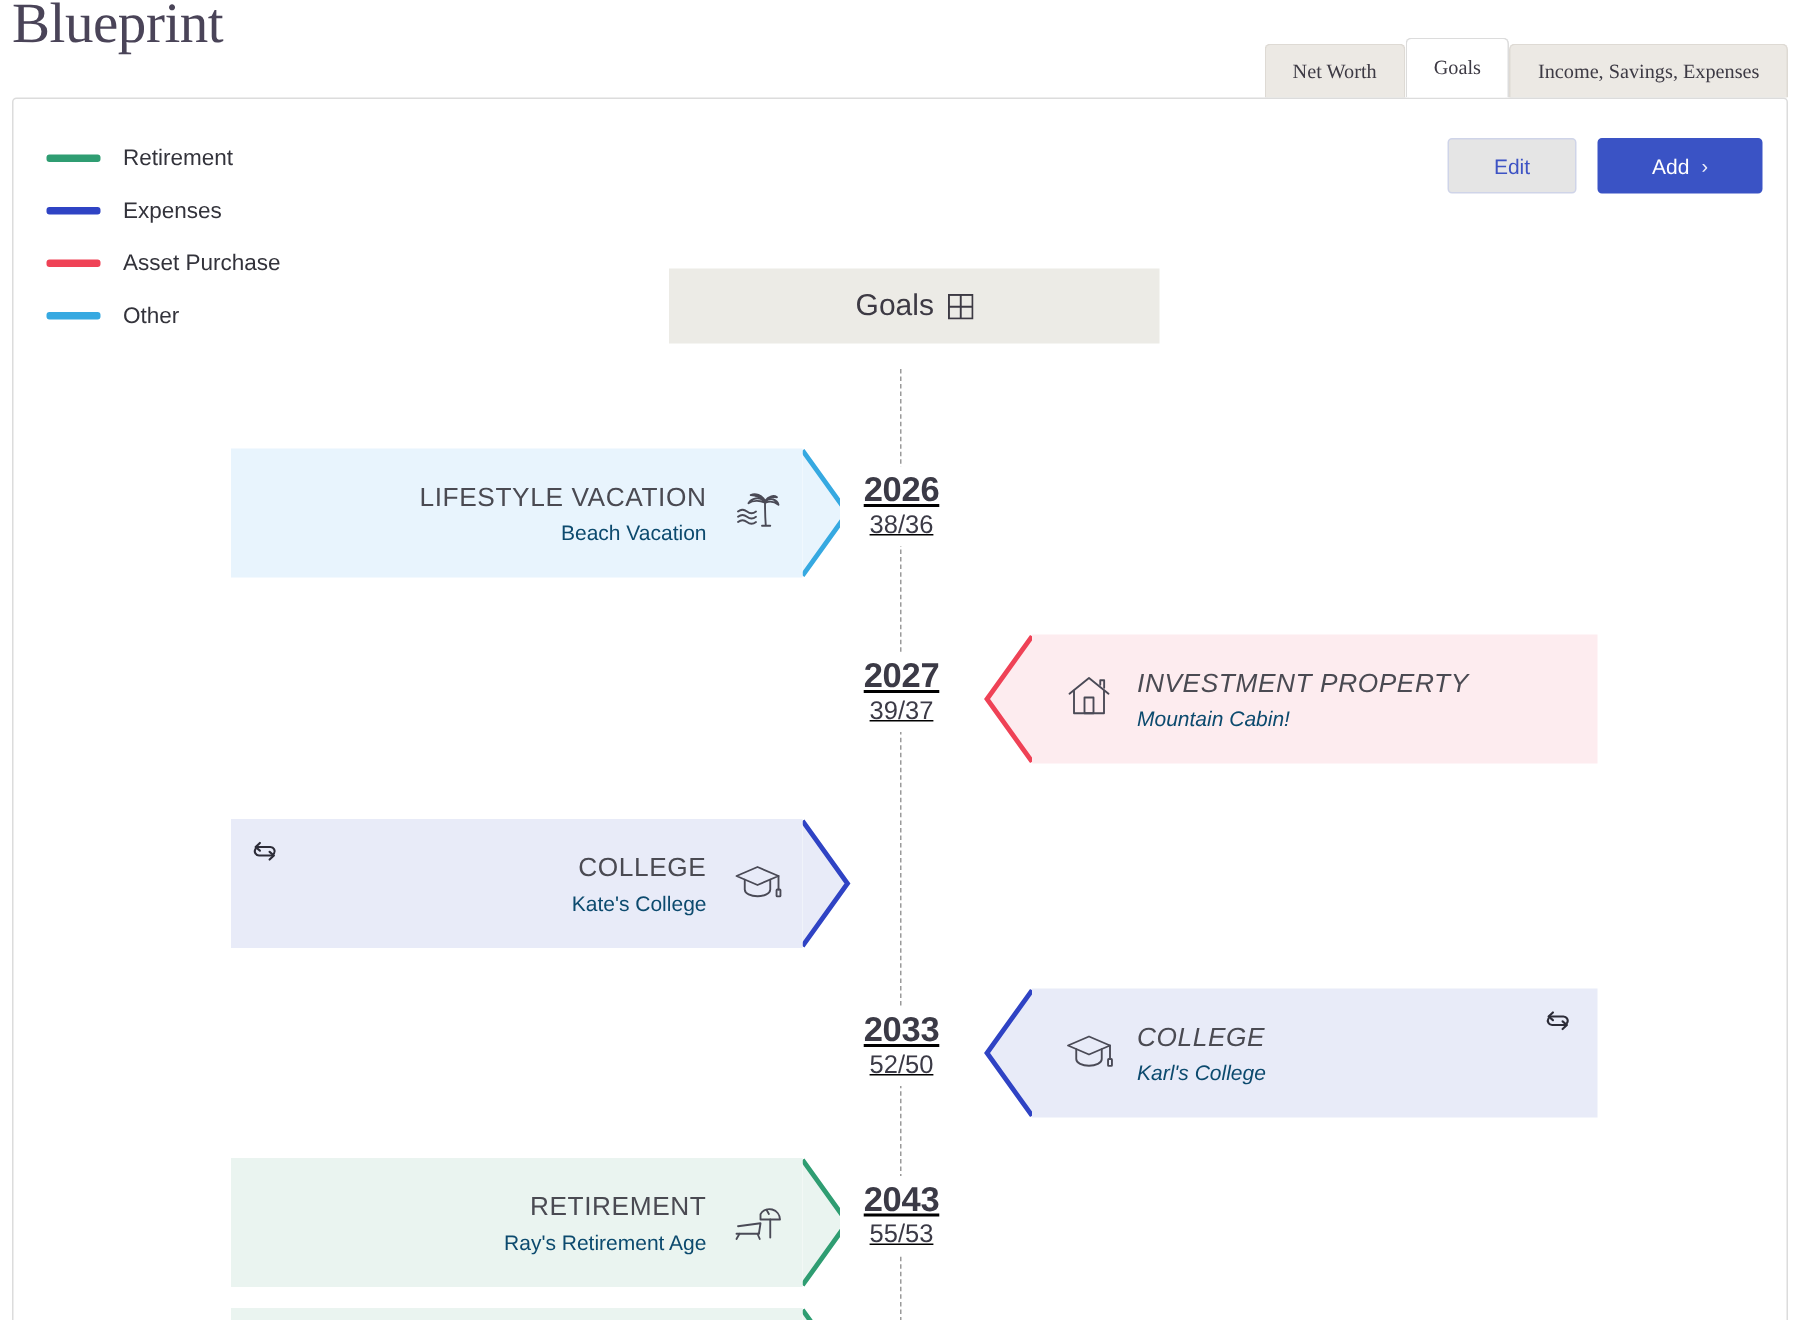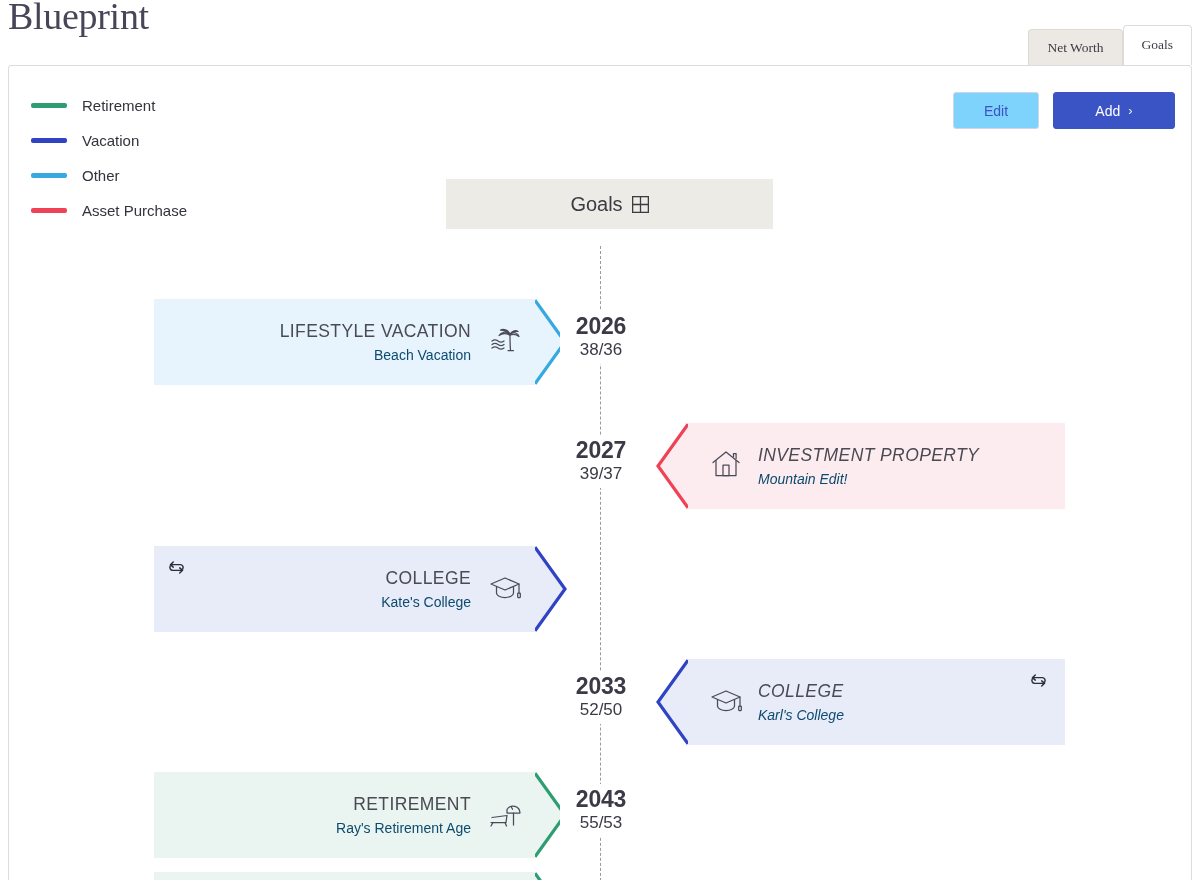--- a/index.html
+++ b/index.html
@@ -129,26 +129,26 @@
     border-radius: 3px;
     font-size: 14px;
     display: flex;
     align-items: center;
     justify-content: center;
     cursor: pointer;
     white-space: nowrap;
   }
   .btn-edit {
     width: 86px;
-    background: #7dd3fc;
+    background: #e5e5e5;
     border: 1px solid #cfd4e8;
     color: #3d53c4;
   }
   .btn-add {
-    width: 122px;
+    width: 110px;
     background: #3a53c5;
     border: 1px solid #3a53c5;
     color: #ffffff;
     gap: 8px;
   }
   .btn-add .chev { font-size: 13px; opacity: .9; }
 
   
   .timeline {
     position: absolute;
@@ -171,20 +171,21 @@
   
   .year-block {
     position: absolute;
     left: 551px;
     width: 82px;
     top: 12px;
     text-align: center;
     background: #ffffff;
     padding: 3px 0;
     z-index: 4;
+    text-decoration: underline;
   }
   .year {
     font-size: 23px;
     font-weight: bold;
     color: #3b3a46;
     line-height: 1.08;
     letter-spacing: -0.2px;
   }
   .ages {
     font-size: 17px;
@@ -254,41 +255,42 @@
   .card-left .card-body  { padding-right: 0; }
 </style>
 </head>
 <body>
 
 <div class="page-header">
   <div class="page-title">Blueprint</div>
   <div class="tabbar" id="tabbar">
       <div class="tab">Net Worth</div>
       <div class="tab active">Goals</div>
+      <div class="tab">Income, Savings, Expenses</div>
     </div>
 </div>
 
 <div class="panel">
 
   <div class="legend" id="legend">
       <div class="legend-row">
         <div class="legend-swatch" style="background: rgb(47, 157, 114);"></div>
         <div class="legend-label">Retirement</div>
       </div>
       <div class="legend-row">
         <div class="legend-swatch" style="background: rgb(47, 67, 196);"></div>
-        <div class="legend-label">Vacation</div>
+        <div class="legend-label">Expenses</div>
+      </div>
+      <div class="legend-row">
+        <div class="legend-swatch" style="background: rgb(239, 66, 86);"></div>
+        <div class="legend-label">Asset Purchase</div>
       </div>
       <div class="legend-row">
         <div class="legend-swatch" style="background: rgb(54, 169, 225);"></div>
         <div class="legend-label">Other</div>
-      </div>
-      <div class="legend-row">
-        <div class="legend-swatch" style="background: rgb(239, 66, 86);"></div>
-        <div class="legend-label">Asset Purchase</div>
       </div>
     </div>
 
   <div class="goals-chip">
     <span class="goals-chip-text">Goals</span>
     <span>
       <svg class="grid-icon" viewBox="0 0 16 16" fill="none" stroke="#3d3a44" stroke-width="1.2">
         <rect x="0.6" y="0.6" width="14.8" height="14.8"></rect>
         <line x1="8" y1="0.6" x2="8" y2="15.4"></line>
         <line x1="0.6" y1="8" x2="15.4" y2="8"></line>
@@ -351,21 +353,21 @@
               </svg></span>
             <div class="card-body" style="background: rgb(253, 236, 239);">
               <span><svg class="goal-icon" viewBox="0 0 36 36" stroke="#4a4a56" stroke-width="1.25" fill="none" stroke-linecap="round" stroke-linejoin="round">
                   <path d="M5 16.5 L18 6 L31 16.5"></path>
                   <path d="M8 14.5 V29.5 H28 V14.5"></path>
                   <path d="M25.5 10.5 V7.5 h2.6 v5"></path>
                   <rect x="15" y="19" width="6" height="10.5"></rect>
                 </svg></span>
               <div class="txt">
                 <div class="goal-type">INVESTMENT PROPERTY</div>
-                <div class="goal-name">Mountain Edit!</div>
+                <div class="goal-name">Mountain Cabin!</div>
               </div>
               <div style="flex:1"></div>
             </div>
           </div>
         </div>
         <div class="row" style="top: 320px;">
           <div class="card card-left">
             <div class="card-body" style="background: rgb(232, 235, 248);">
               <span class="recurring-icon-wrap" style="position: absolute; top: 12px; left: 13px;"><svg class="recurring-icon" viewBox="0 0 20 20" fill="none" stroke="#2c2c38" stroke-width="1.5" stroke-linecap="round" stroke-linejoin="round" style="position: static;">
                   <path d="M4 7 h10 a3 3 0 0 1 2.5 4.6"></path>

